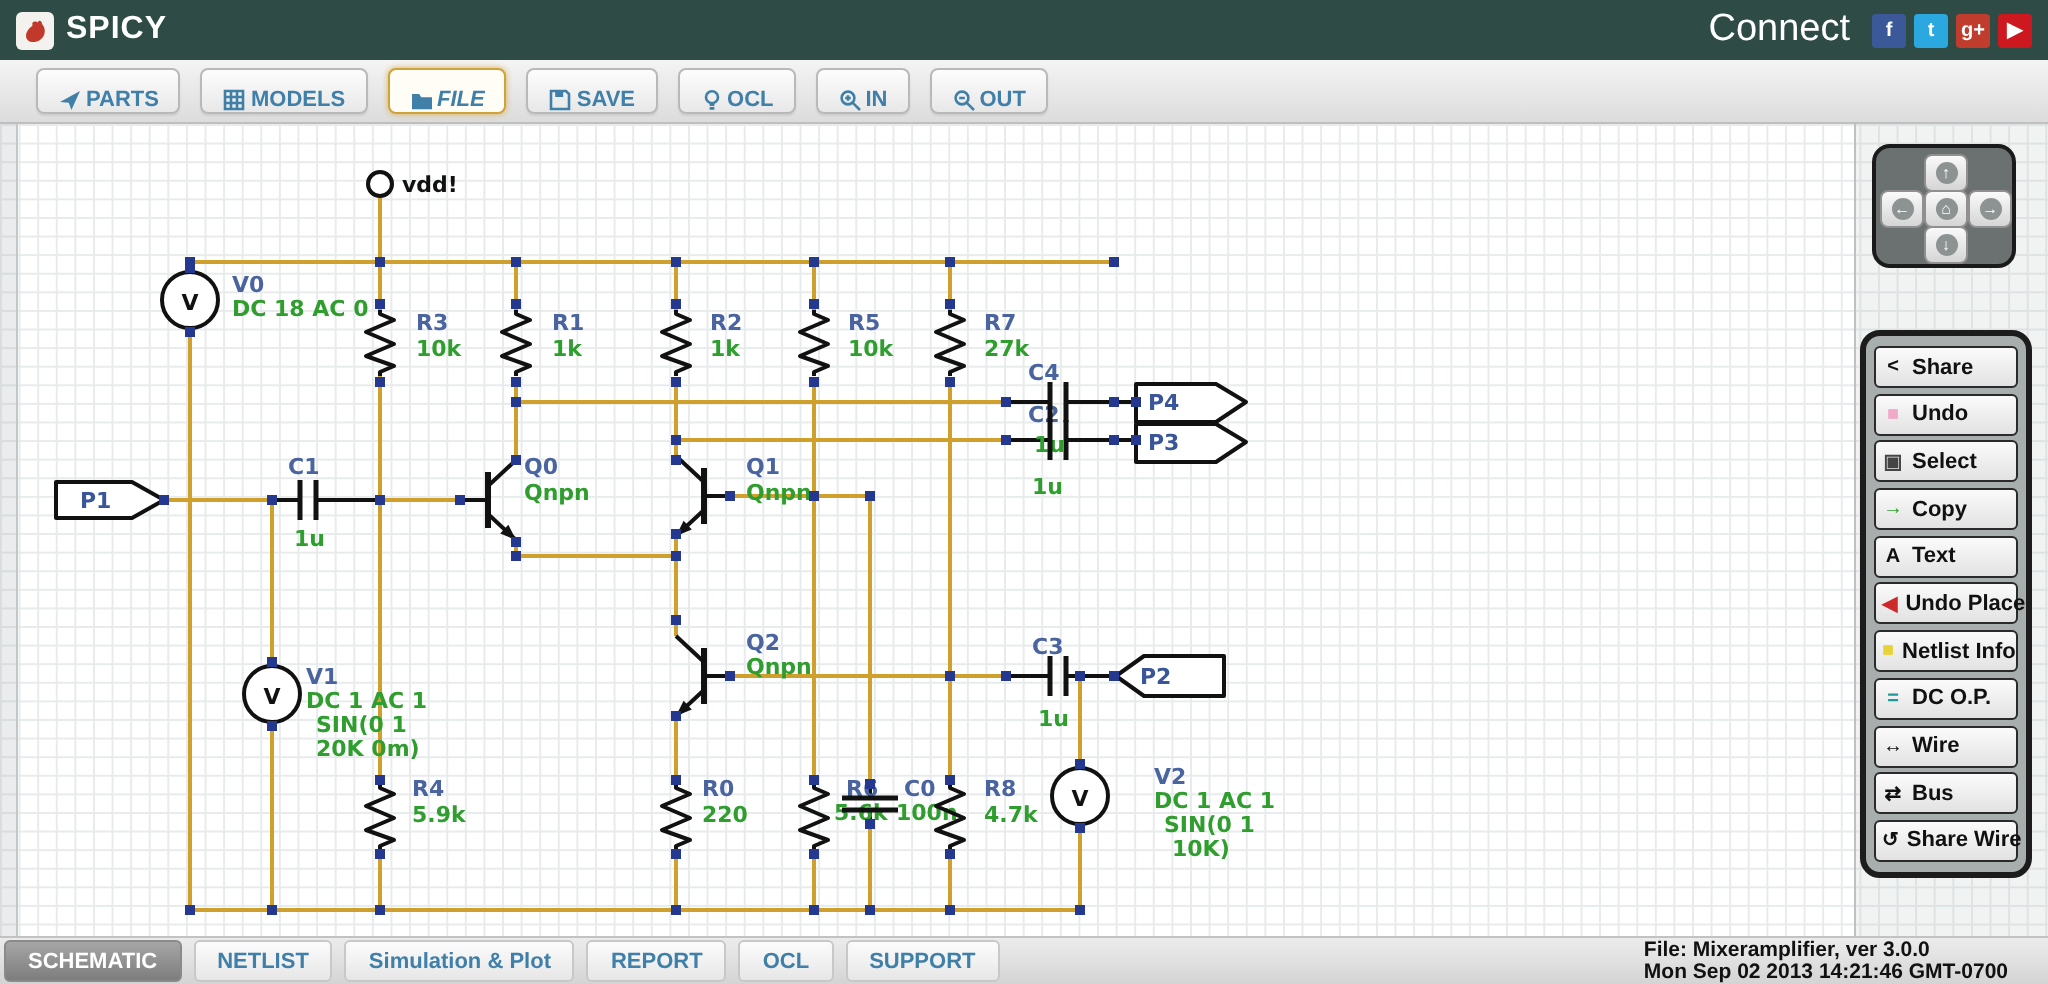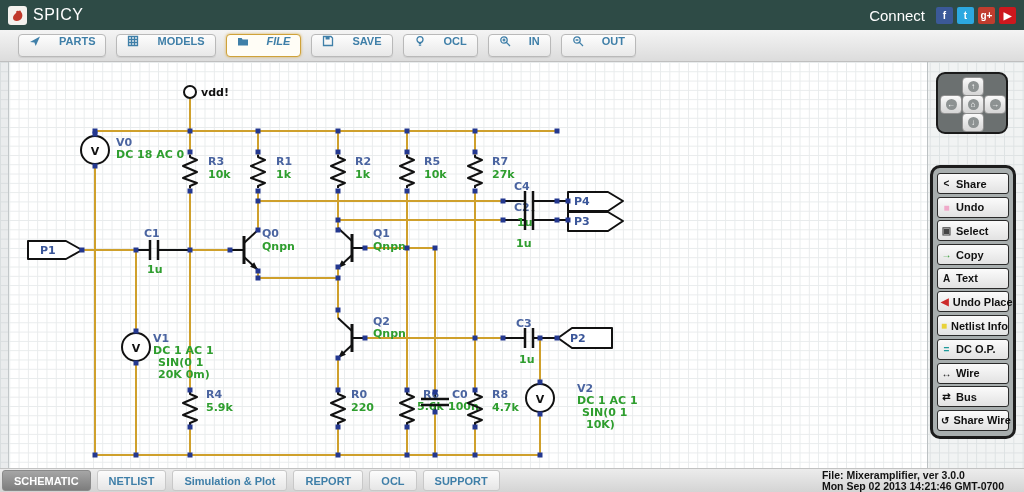--- a/index.html
+++ b/index.html
@@ -1,28 +1,28 @@
 <!DOCTYPE html>
 <html><head>
 <meta charset="utf-8">
 <style>
   html,body{margin:0;padding:0;}
   body{width:1024px;height:492px;overflow:hidden;font-family:"Liberation Sans",sans-serif;background:#fff;position:relative;}
   
   .topbar{height:30px;background:#2e4b46;display:flex;align-items:center;padding:0 8px;box-sizing:border-box;}
   .logo{width:19px;height:19px;background:#f4f2ee;border-radius:3px;margin-right:6px;display:flex;align-items:center;justify-content:center;}
-  .title{color:#fff;font-size:16px;font-weight:normal;letter-spacing:.5px;}
+  .title{color:#fff;font-size:16px;font-weight:bold;letter-spacing:.5px;}
   .topbar-right{margin-left:auto;display:flex;align-items:center;gap:5px;}
-  .connect{color:#fff;font-size:15px;margin-right:6px;}
+  .connect{color:#fff;font-size:19px;margin-right:6px;}
   .soc{width:17px;height:17px;border-radius:2px;color:#fff;font-size:10px;font-weight:bold;display:flex;align-items:center;justify-content:center;}
   
   .toolbar{height:32px;background:linear-gradient(#f4f4f4,#dcdcdc);border-bottom:1px solid #bfbfbf;display:flex;align-items:center;box-sizing:border-box;position:relative;}
   .tgroup{display:flex;gap:10px;margin-left:18px;}
   .tgroup.right{position:absolute;right:6px;margin-left:0;}
-  .tbtn{height:21px;padding:0 10px;border:1px solid #b9b9b9;border-radius:4px;background:linear-gradient(#fdfdfd,#e8e8e8);color:#3f7fa8;font-size:11px;font-weight:bold;display:flex;align-items:flex-start;gap:18px;cursor:pointer;box-shadow:0 1px 1px rgba(0,0,0,.08);}
+  .tbtn{height:21px;padding:0 10px;border:1px solid #b9b9b9;border-radius:4px;background:linear-gradient(#fdfdfd,#e8e8e8);color:#3f7fa8;font-size:11px;font-weight:bold;display:flex;align-items:flex-end;gap:2px;cursor:pointer;box-shadow:0 1px 1px rgba(0,0,0,.08);}
   .tbtn.active{border-color:#cfa23a;box-shadow:0 0 3px #d8b05a;background:#fffdf6;font-style:italic;}
   .tbtn svg{display:block;}
   
   .workspace{position:relative;height:406px;background-color:#fff;
     background-image:linear-gradient(#e8ebec 1px,transparent 1px),linear-gradient(90deg,#e8ebec 1px,transparent 1px);
     background-size:9.3px 9.3px;}
   .edgeL{position:absolute;left:0;top:0;bottom:0;width:8px;background:rgba(170,180,182,.25);border-right:1px solid #c2c7c9;}
   .edgeR{position:absolute;left:927px;top:0;bottom:0;right:0;background:rgba(170,180,182,.16);border-left:1px solid #bcc1c3;}
   svg.schem{position:absolute;left:0;top:0;}
   .slabel{font-family:"DejaVu Sans",sans-serif;font-weight:bold;font-size:11px;}

